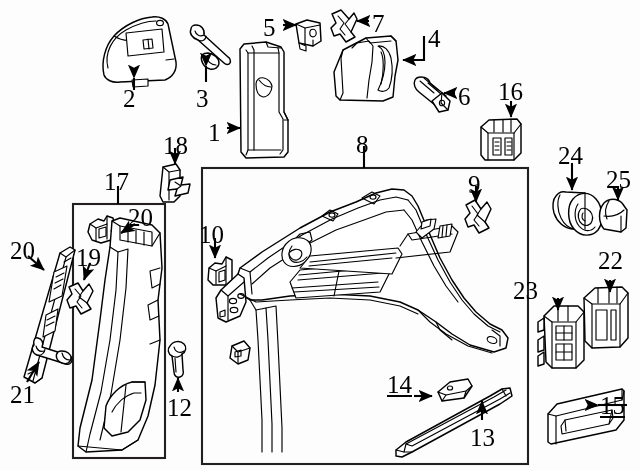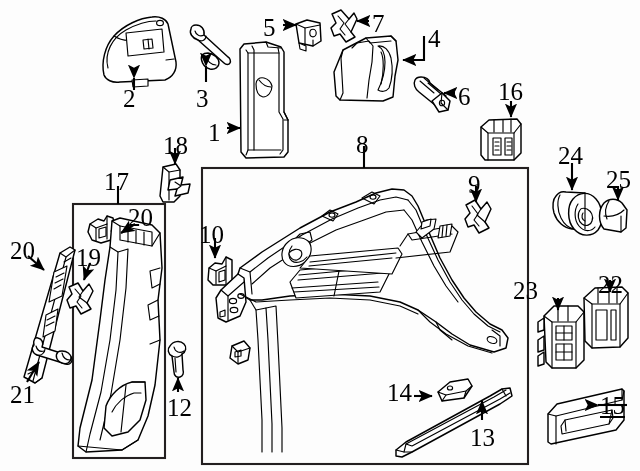--- a/index.html
+++ b/index.html
@@ -437,26 +437,26 @@
   <div class="callout" style="left:428px;top:26px;">4</div>
   <div class="callout" style="left:263px;top:15px;">5</div>
   <div class="callout" style="left:458px;top:84px;">6</div>
   <div class="callout" style="left:372px;top:11px;">7</div>
   <div class="callout" style="left:356px;top:132px;">8</div>
   <div class="callout" style="left:468px;top:172px;">9</div>
   <div class="callout" style="left:199px;top:222px;">10</div>
   <div class="callout" style="left:163px;top:133px;">18</div>
   <div class="callout" style="left:167px;top:395px;">12</div>
   <div class="callout" style="left:470px;top:425px;">13</div>
-  <div class="callout" style="left:387px;top:380px;">14</div>
+  <div class="callout" style="left:387px;top:372px;text-decoration:underline;">14</div>
   <div class="callout" style="left:600px;top:393px;text-decoration:underline;">15</div>
   <div class="callout" style="left:498px;top:79px;">16</div>
   <div class="callout" style="left:104px;top:169px;">17</div>
   <div class="callout" style="left:128px;top:205px;">20</div>
   <div class="callout" style="left:76px;top:245px;">19</div>
   <div class="callout" style="left:10px;top:238px;">20</div>
   <div class="callout" style="left:10px;top:382px;">21</div>
-  <div class="callout" style="left:598px;top:272px;">22</div>
+  <div class="callout" style="left:598px;top:248px;">22</div>
   <div class="callout" style="left:513px;top:278px;">23</div>
   <div class="callout" style="left:558px;top:143px;">24</div>
   <div class="callout" style="left:606px;top:167px;">25</div>
 
 </div>
 
 </body></html>

